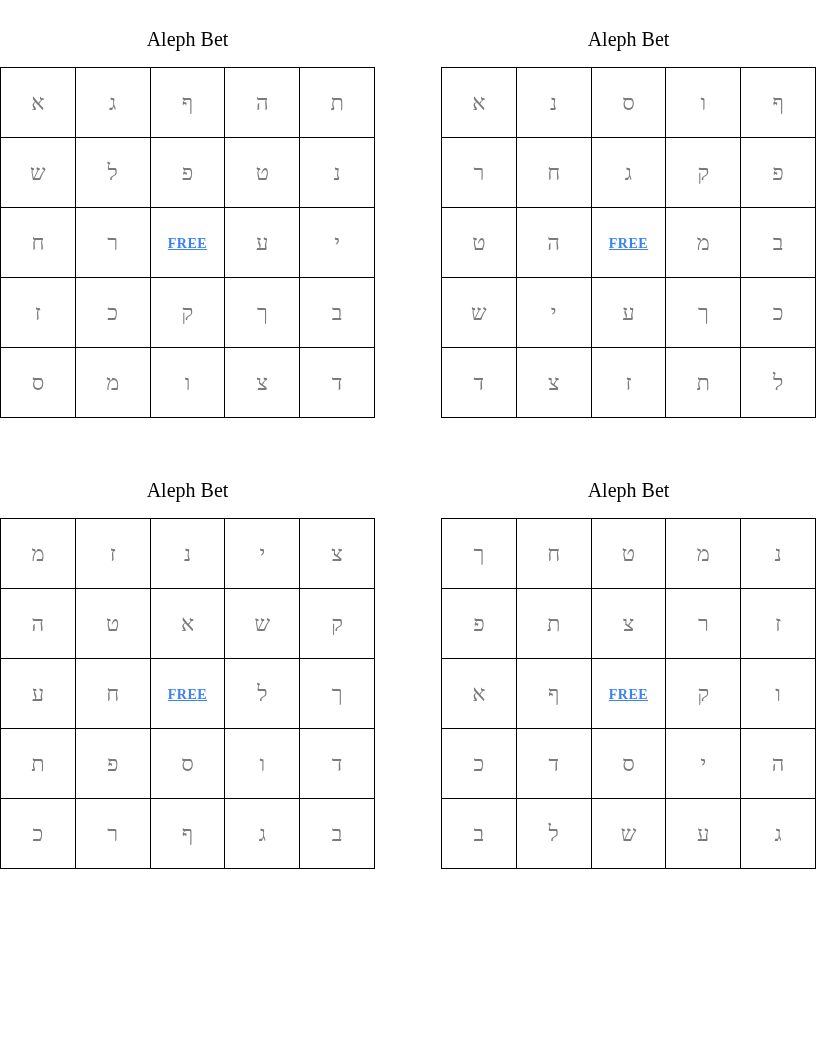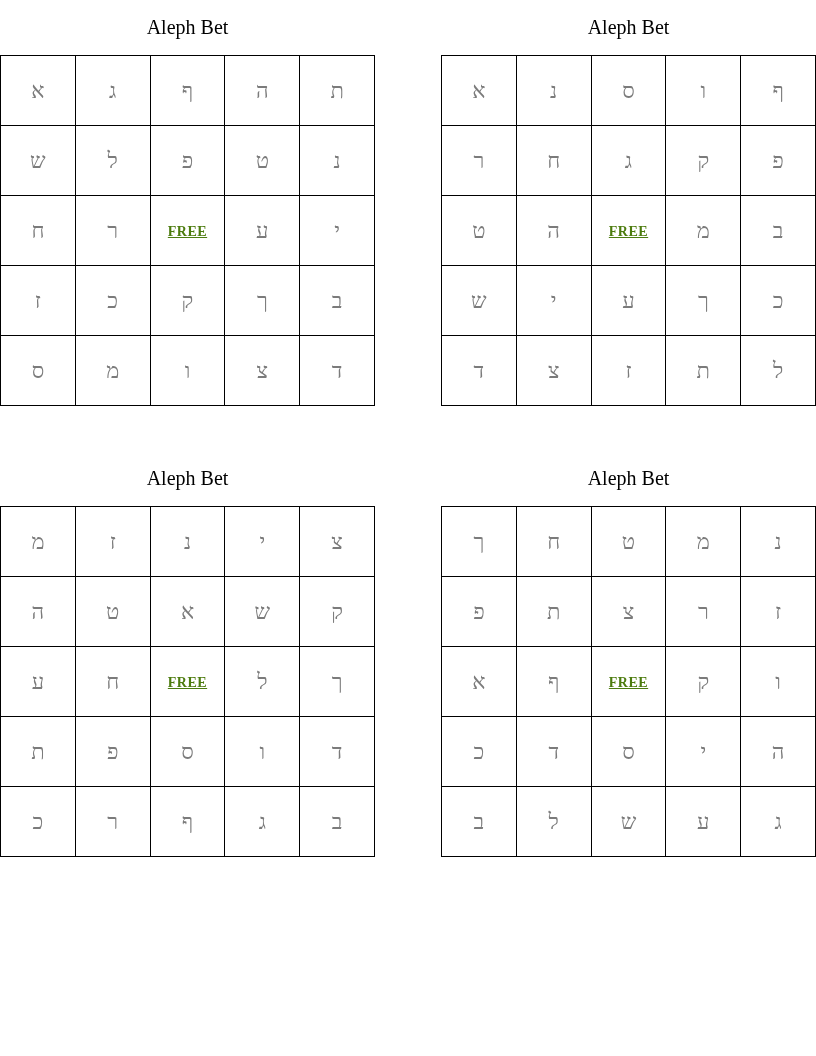--- a/index.html
+++ b/index.html
@@ -18,21 +18,21 @@
   .card {
     position: absolute;
     width: 375px;
   }
   .card-tl { left: 0;     top: 14px; }
   .card-tr { left: 441px; top: 14px; }
   .card-bl { left: 0;     top: 465px; }
   .card-br { left: 441px; top: 465px; }
 
   .card-title {
-    margin: 0;
+    margin: 12px;
     height: 26px;
     line-height: 26px;
     text-align: center;
     font-size: 20px;
     font-weight: 400;
     color: #000000;
     font-family: "Liberation Serif", serif;
   }
   table.grid {
     margin-top: 15px;
@@ -54,21 +54,21 @@
     font-size: 22px;
     color: #7b7b7b;
     line-height: 1;
   }
   .free-text {
     font-family: "Liberation Serif", serif;
     font-size: 14px;
     font-weight: bold;
     letter-spacing: 0.5px;
     text-decoration: underline;
-    color: #4d7c0f;
+    color: #3b82f6;
   }
 </style>
 </head>
 <body>
 
 <div class="page">
 
   <section class="card card-tl">
     <h2 class="card-title">Aleph Bet</h2>
     <table class="grid">

